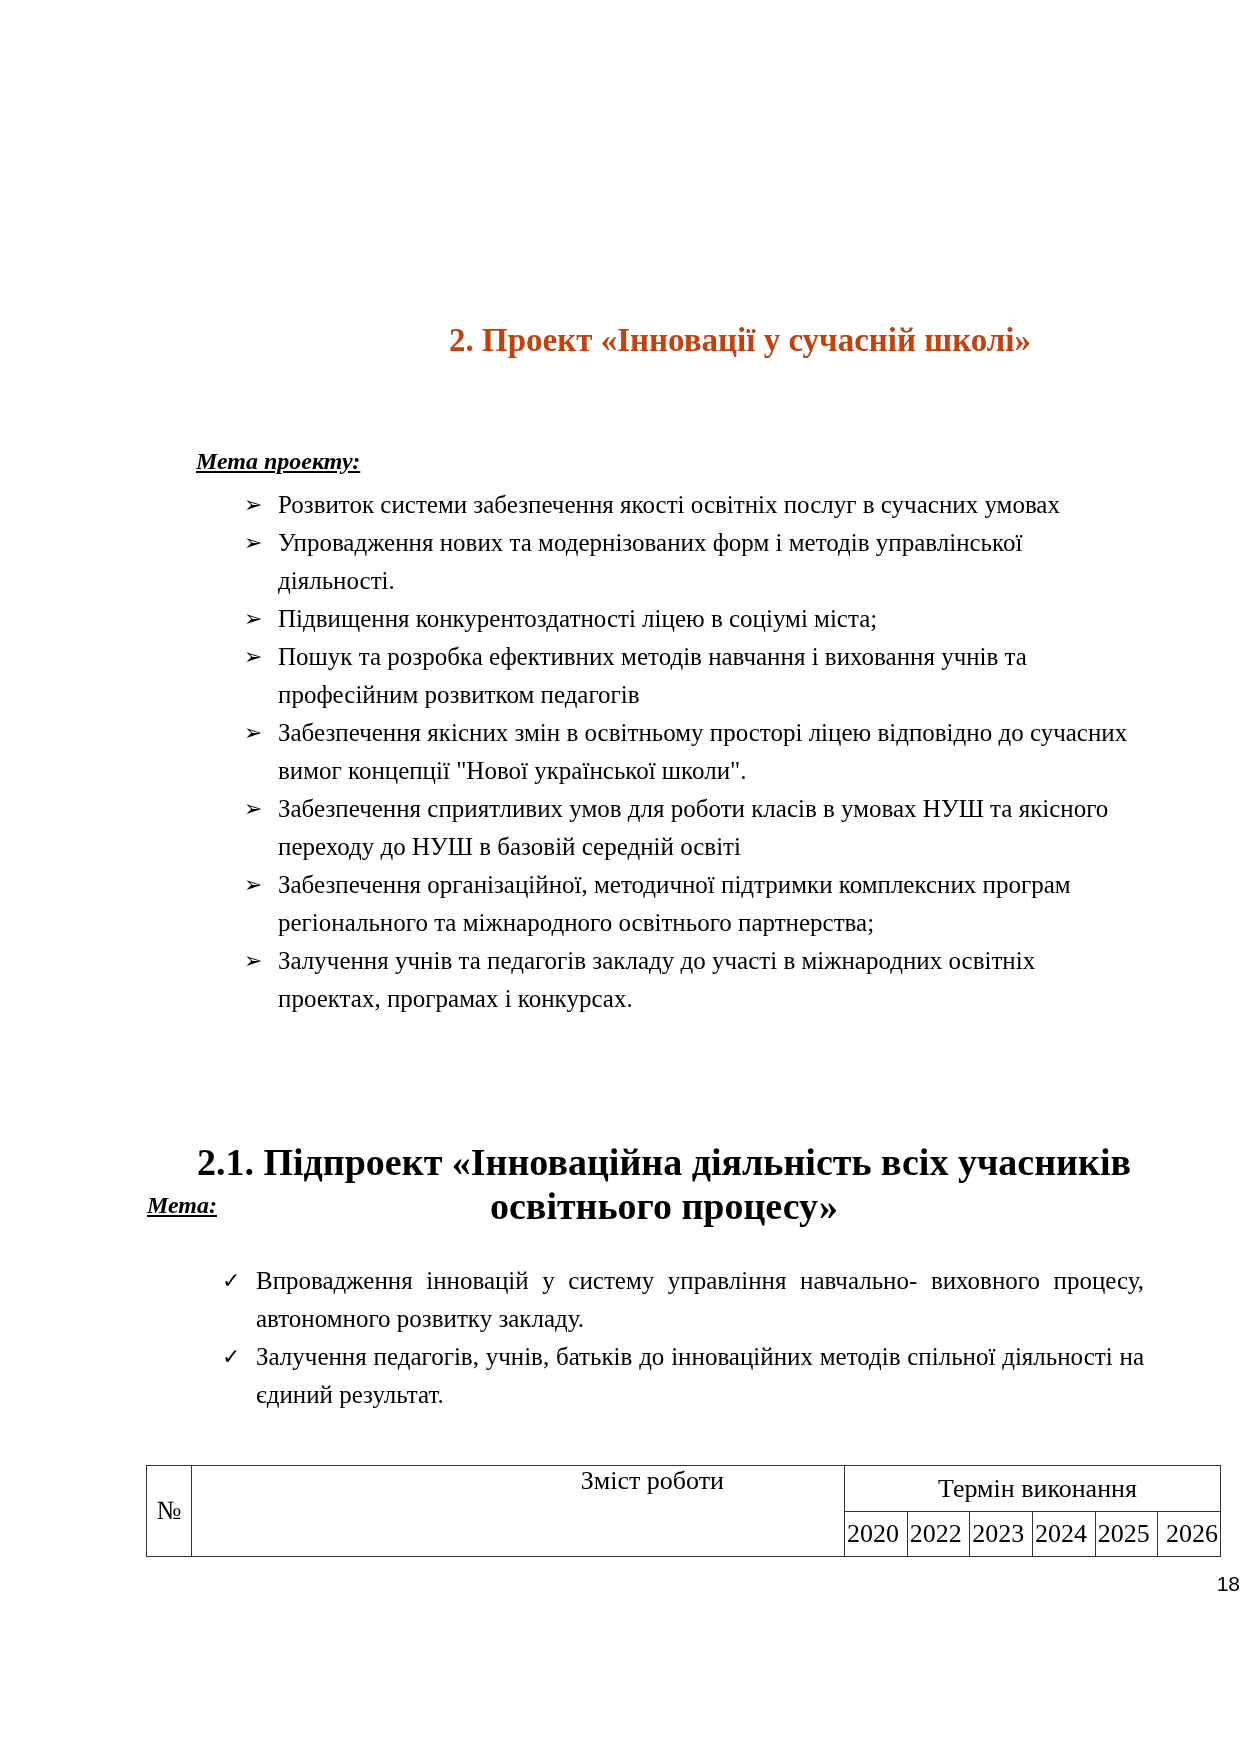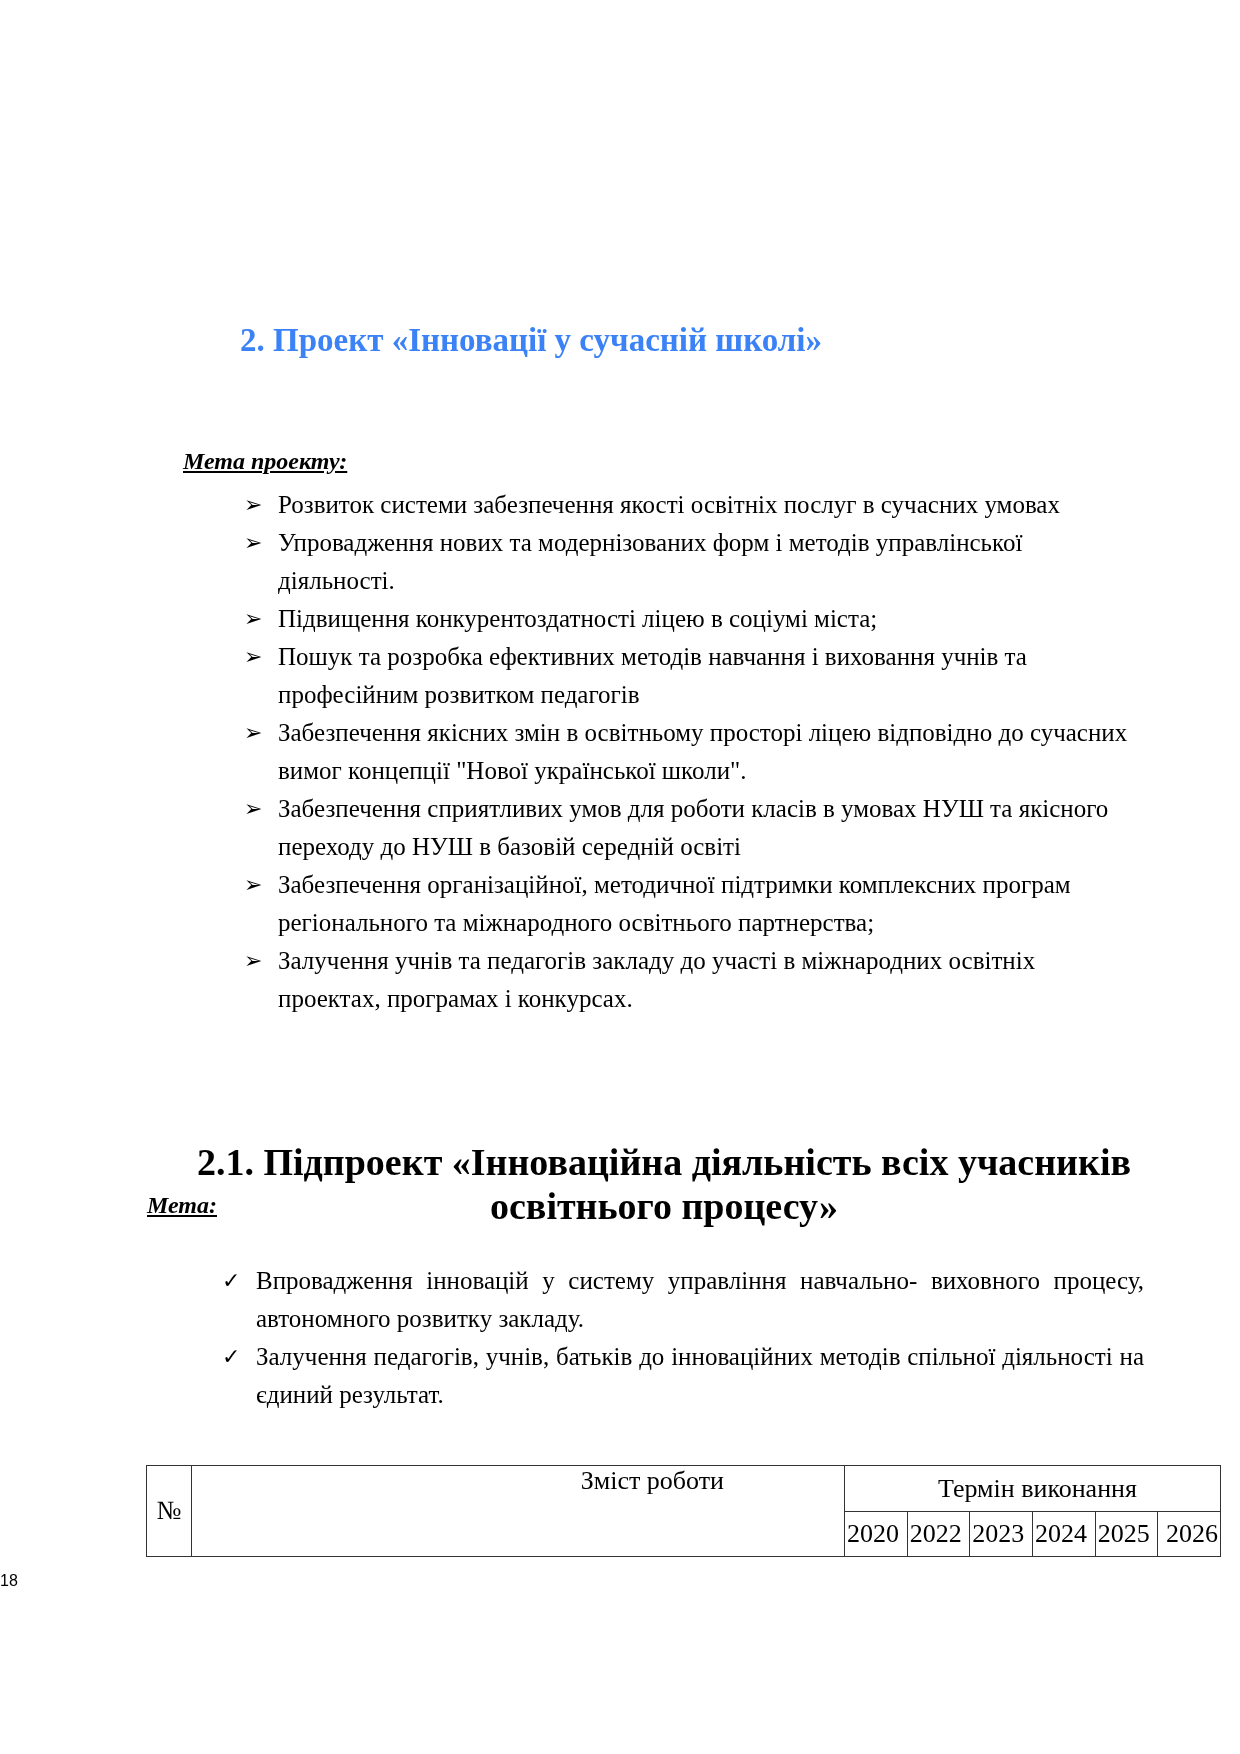--- a/index.html
+++ b/index.html
@@ -2,22 +2,22 @@
 <html><head>
   <meta charset="utf-8">
   <style>
     html, body { margin: 0; padding: 0; background: #ffffff; }
     body {
       width: 1240px; height: 1754px; position: relative; overflow: hidden;
       font-family: "Liberation Serif", "DejaVu Serif", serif; color: #000;
     }
     .abs { position: absolute; }
     .main-title {
-      left: 0; width: 1240px; top: 322px; text-align: left;
-      font-size: 33px; font-weight: bold; color: #3b82f6;
+      left: 0; width: 1240px; top: 322px; text-align: center;
+      font-size: 33px; font-weight: bold; color: #c2410c;
       padding-left: 240px; box-sizing: border-box; white-space: nowrap;
     }
     .goal-label {
       font-style: italic; font-weight: bold; text-decoration: underline;
       font-size: 24px;
     }
     .bullets { margin: 0; padding: 0; list-style: none; }
     .bullets li {
       position: relative; font-size: 25px; line-height: 38px;
     }
@@ -35,30 +35,30 @@
       font-size: 38px; font-weight: bold; line-height: 44px;
     }
     table.plan {
       position: absolute; left: 146px; top: 1465px; width: 1075px;
       border-collapse: collapse; font-size: 26px;
     }
     table.plan td {
       border: 1.5px solid #333; padding: 0 2px; vertical-align: top;
     }
     .page-num {
-      left: 0; width: 1240px; top: 1572px; text-align: left;
-      font-family: "Liberation Sans", "DejaVu Sans", sans-serif; font-size: 16px;
+      left: 0; width: 1240px; top: 1572px; text-align: right;
+      font-family: "Liberation Sans", "DejaVu Sans", sans-serif; font-size: 21px;
     }
   </style>
 </head>
 <body>
 
 <div class="abs main-title">2. Проект «Інновації у сучасній школі»</div>
 
-<div class="abs goal-label" style="left:183px; top:448px;">Мета проекту:</div>
+<div class="abs goal-label" style="left:196px; top:448px;">Мета проекту:</div>
 
 <ul class="abs bullets arrow-list" style="left:244px; top:486px; width:900px;">
   <li><span class="bmark">➢</span><span>Розвиток системи забезпечення якості освітніх послуг в сучасних умовах</span></li>
   <li><span class="bmark">➢</span><span>Упровадження нових та модернізованих форм і методів управлінської діяльності.</span></li>
   <li><span class="bmark">➢</span><span>Підвищення конкурентоздатності ліцею в соціумі міста;</span></li>
   <li><span class="bmark">➢</span><span>Пошук та розробка ефективних методів навчання і виховання учнів та професійним розвитком педагогів</span></li>
   <li><span class="bmark">➢</span><span>Забезпечення якісних змін в освітньому просторі ліцею відповідно до сучасних вимог концепції  "Нової української школи".</span></li>
   <li><span class="bmark">➢</span><span>Забезпечення сприятливих умов для роботи класів в умовах НУШ та якісного переходу до НУШ в базовій середній освіті</span></li>
   <li><span class="bmark">➢</span><span>Забезпечення  організаційної, методичної підтримки комплексних програм регіонального та міжнародного освітнього партнерства;</span></li>
   <li><span class="bmark">➢</span><span>Залучення учнів та педагогів закладу до участі в міжнародних освітніх проектах, програмах і конкурсах.</span></li>

